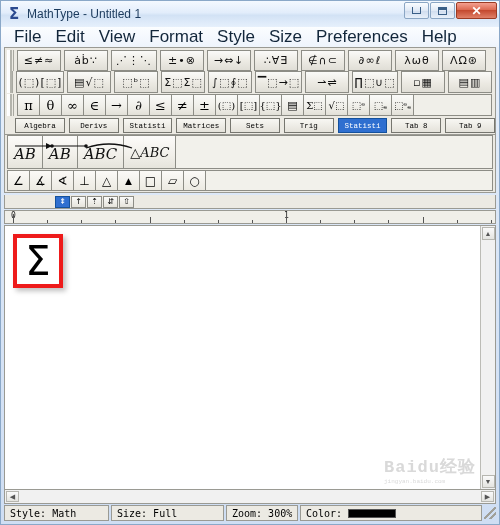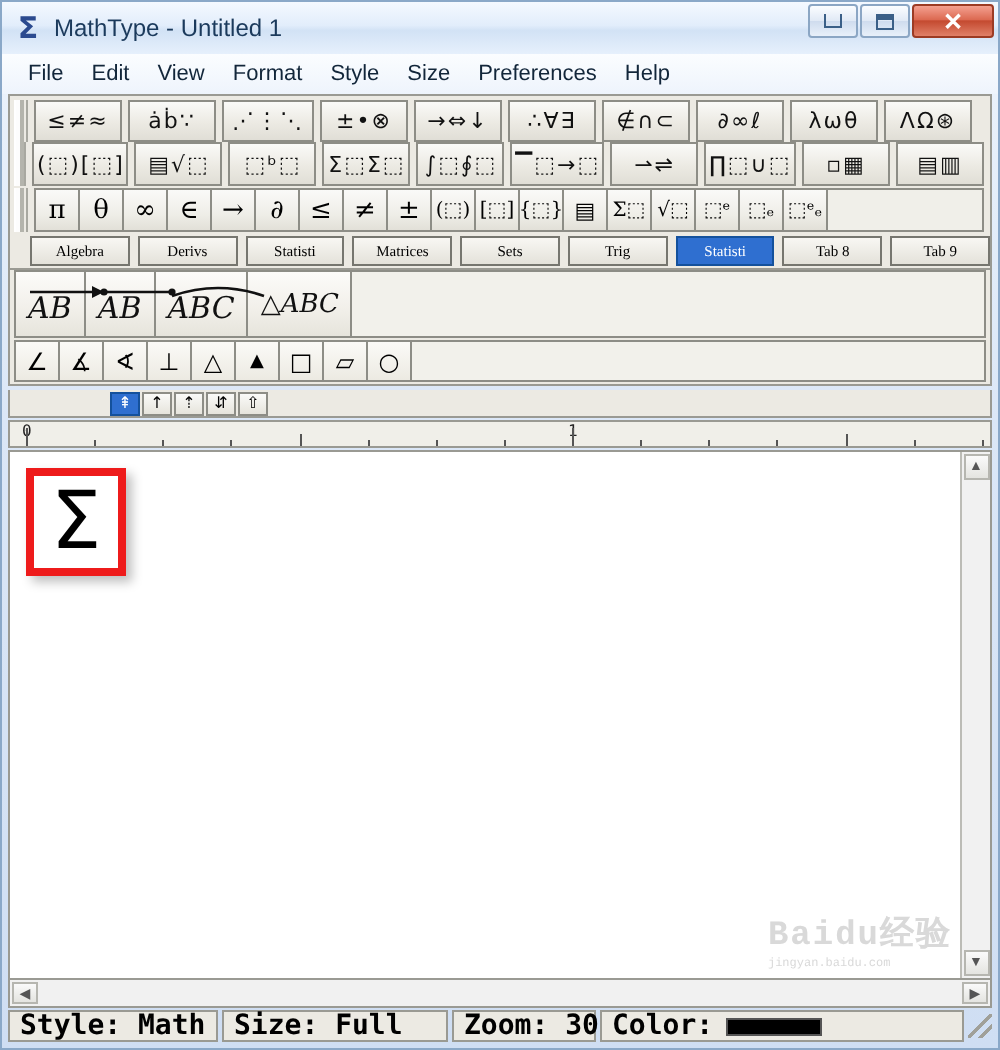--- a/index.html
+++ b/index.html
@@ -56,21 +56,21 @@
   .gl-max::before{content:"";position:absolute;left:0;top:0;right:0;height:2px;background:#3a5f87;}
 
   
   .menubar {
     height: 20px; flex: 0 0 20px;
     display: flex; align-items: center;
     padding-left: 6px; gap: 0px;
     background: linear-gradient(180deg,#fbfdff 0%,#eef4fc 100%);
   }
   .menu-item {
-    font-size: 11px; color: #12263a;
+    font-size: 17px; color: #12263a;
     padding: 2px 7px; cursor: default;
     font-family: "Liberation Sans", sans-serif;
   }
 
   
   .tbpanel {
     margin: 0 3px; padding: 2px 0 1px 0;
     background: #eceae3;
     border: 1px solid #9a9a93;
     display: flex; flex-direction: column;
@@ -112,21 +112,21 @@
 
   
   .tabstrip {
     display: flex; height: 15px; padding-left: 10px; gap: 4px;
     margin-top: 2px;
   }
   .tab {
     flex: 1;
     border: 1px solid #76766f;
     background: linear-gradient(180deg,#f8f7f3,#e4e2da);
-    font-family: Liberation Serif, serif;
+    font-family: Liberation Mono, monospace;
     font-size: 7.5px; color: #000;
     display: flex; align-items: center; justify-content: center;
     letter-spacing: 0px;
     cursor: default;
     overflow: hidden;
   }
   .tab.sel { background: #2f6fd0; color: #fff; border-color: #14519c; }
 
   
   .palpanel {
@@ -242,23 +242,22 @@
   
   .statusbar{
     height: 20px; flex:0 0 20px;
     display:flex; align-items:center; padding: 0 3px 2px 3px;
     gap: 0px;
   }
   .scell{
     height:16px; border:1px solid #9a9a93; background:#eceae3;
     display:flex;align-items:center; padding: 0 5px;
     font-family:"DejaVu Sans Mono",monospace;
-    font-size:14px; color:#000; margin-right:2px;
+    font-size:10px; color:#000; margin-right:2px;
     white-space:nowrap;
-    font-weight:bold;
   }
   .scell.style{width:105px;}
   .scell.size{width:113px;}
   .scell.zoom{width:72px;}
   .scell.color{flex:1; gap:6px;}
   .swatch{width:48px;height:9px;background:#000;border:1px solid #555;}
   .grip-corner{
     width:12px;height:12px;margin-left:auto;
     background:
       linear-gradient(135deg,transparent 45%,#a0a099 45% 55%,transparent 55%),

